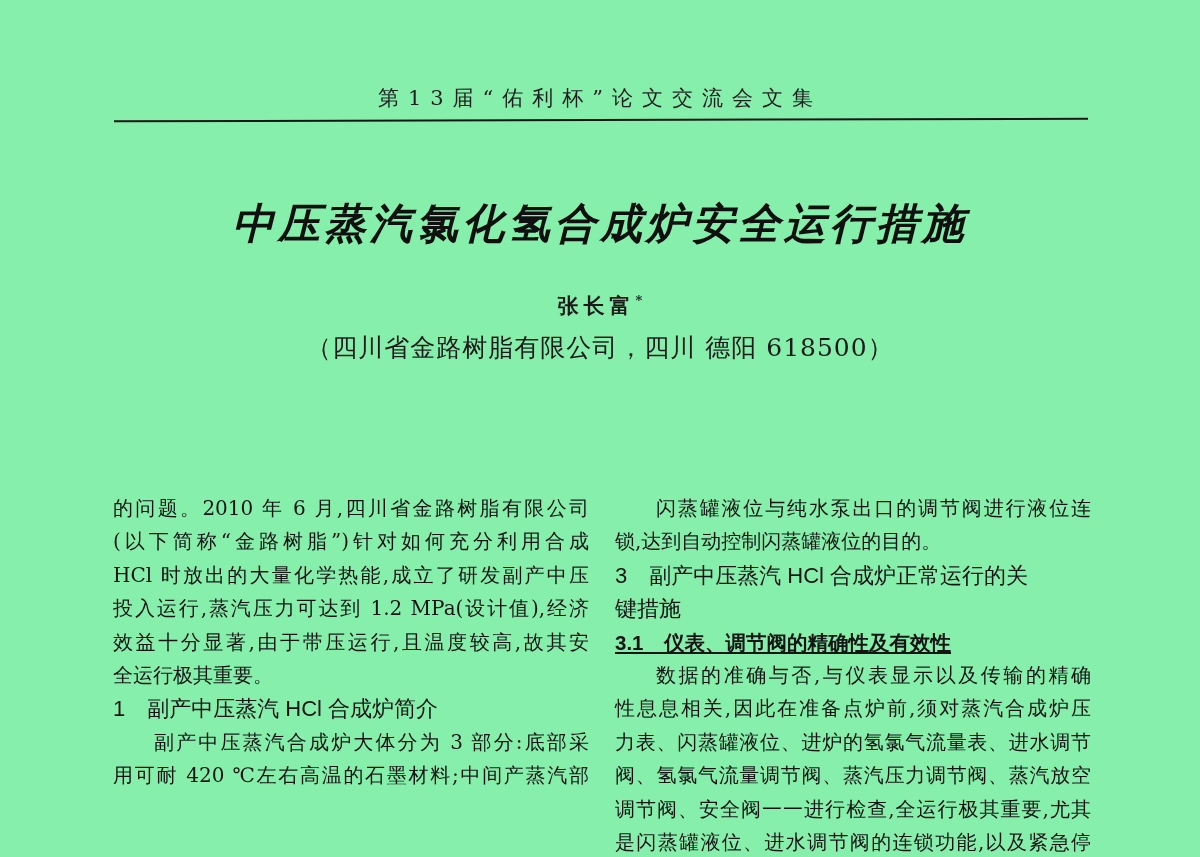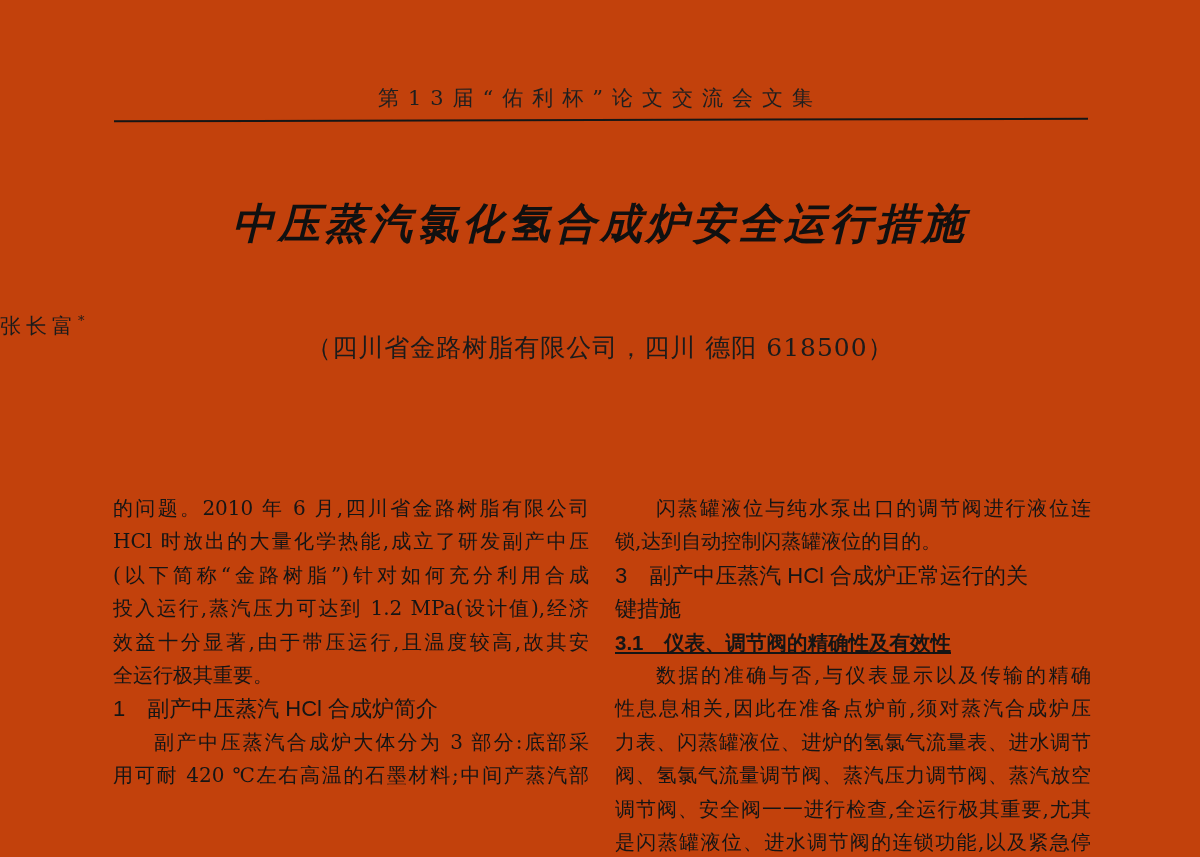--- a/index.html
+++ b/index.html
@@ -1,21 +1,21 @@
 <!DOCTYPE html>
 <html><head>
 <meta charset="utf-8">
 <style>
   html, body { margin: 0; padding: 0; background: #e8e8e8; }
   .page {
     position: relative;
     width: 1200px;
     height: 857px;
     margin: 0 auto;
-    background: #c2410c;
+    background: #86efac;
     overflow: hidden;
     color: #1b1b1b;
     font-family: "DejaVu Serif", "Liberation Serif", serif;
   }
 
   
   .running-header {
     position: absolute;
     top: 84px; left: 0; width: 100%;
     text-align: center;
@@ -39,24 +39,26 @@
     text-align: center;
     font-size: 42px;
     font-weight: bold;
     font-style: italic;
     letter-spacing: 4px;
     white-space: nowrap;
     color: #101010;
   }
   .byline {
     position: absolute;
-    top: 312px; left: 0; width: 100%;
+    top: 292px; left: 0; width: 100%;
+    text-align: center;
     font-size: 21px;
     letter-spacing: 5px;
     white-space: nowrap;
+    font-weight: bold;
   }
   .byline sup { font-size: 13px; letter-spacing: 0; }
   .affiliation {
     position: absolute;
     top: 331px; left: 0; width: 100%;
     text-align: center;
     font-size: 25px;
     letter-spacing: 1px;
     white-space: nowrap;
   }
@@ -114,22 +116,22 @@
   <div class="byline">
     <span>张长富</span><sup>*</sup>
   </div>
 
   <div class="affiliation">（四川省金路树脂有限公司，四川 德阳 618500）</div>
 
 
   <div class="body-cols">
     <div class="col" id="col-left">
         <div class="line fill">的问题。2010 年 6 月,四川省金路树脂有限公司</div>
+        <div class="line fill">(以下简称“金路树脂”)针对如何充分利用合成</div>
         <div class="line fill">HCl 时放出的大量化学热能,成立了研发副产中压</div>
-        <div class="line fill">(以下简称“金路树脂”)针对如何充分利用合成</div>
         <div class="line fill">投入运行,蒸汽压力可达到 1.2 MPa(设计值),经济</div>
         <div class="line fill">效益十分显著,由于带压运行,且温度较高,故其安</div>
         <div class="line">全运行极其重要。</div>
         <div class="line h1">1　副产中压蒸汽 HCl 合成炉简介</div>
         <div class="line fill indent">副产中压蒸汽合成炉大体分为 3 部分:底部采</div>
         <div class="line fill">用可耐 420 ℃左右高温的石墨材料;中间产蒸汽部</div>
       </div>
     <div class="col" id="col-right">
         <div class="line fill indent">闪蒸罐液位与纯水泵出口的调节阀进行液位连</div>
         <div class="line">锁,达到自动控制闪蒸罐液位的目的。</div>

